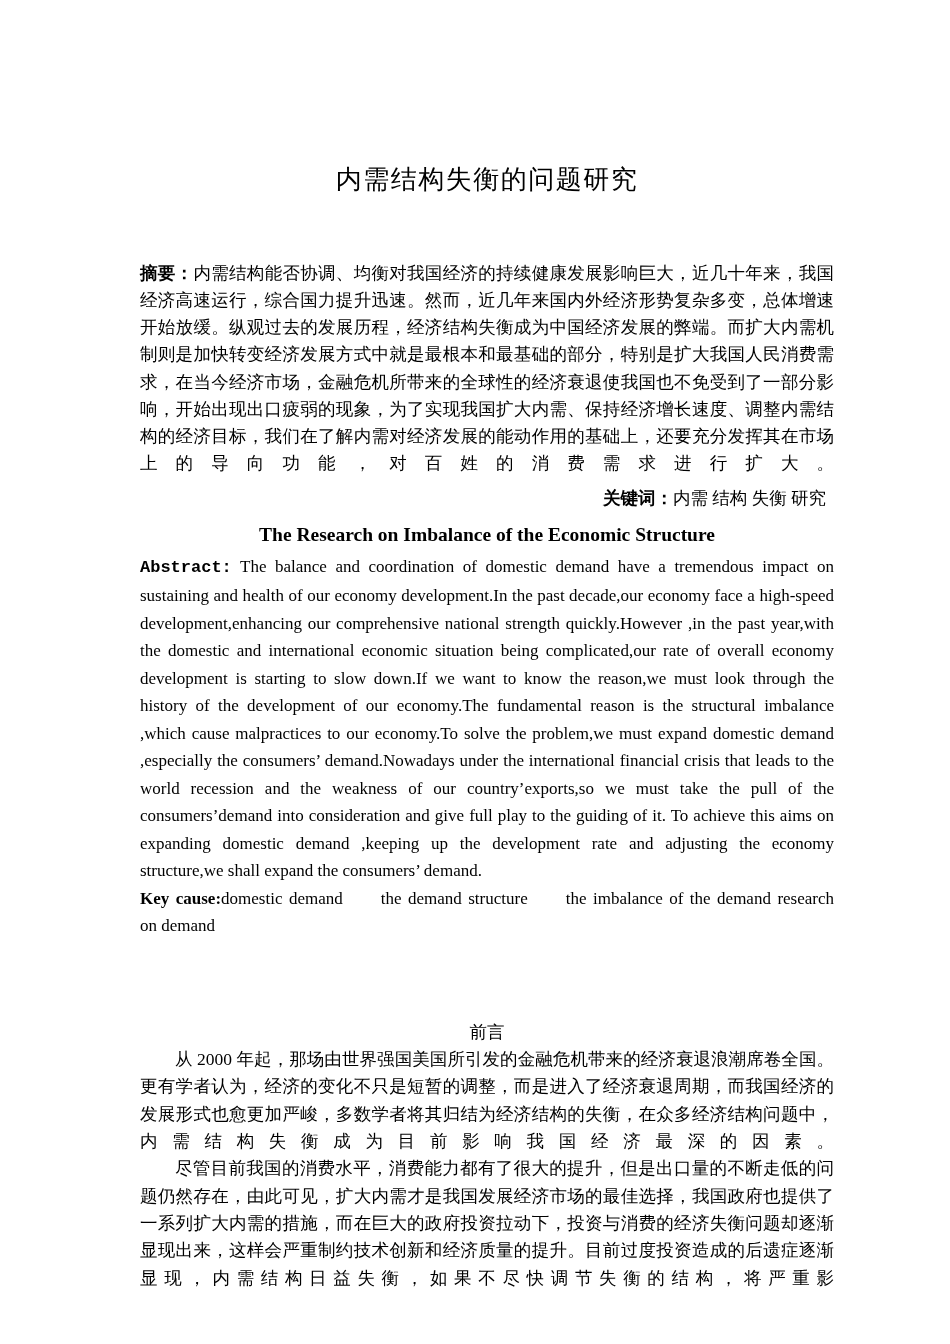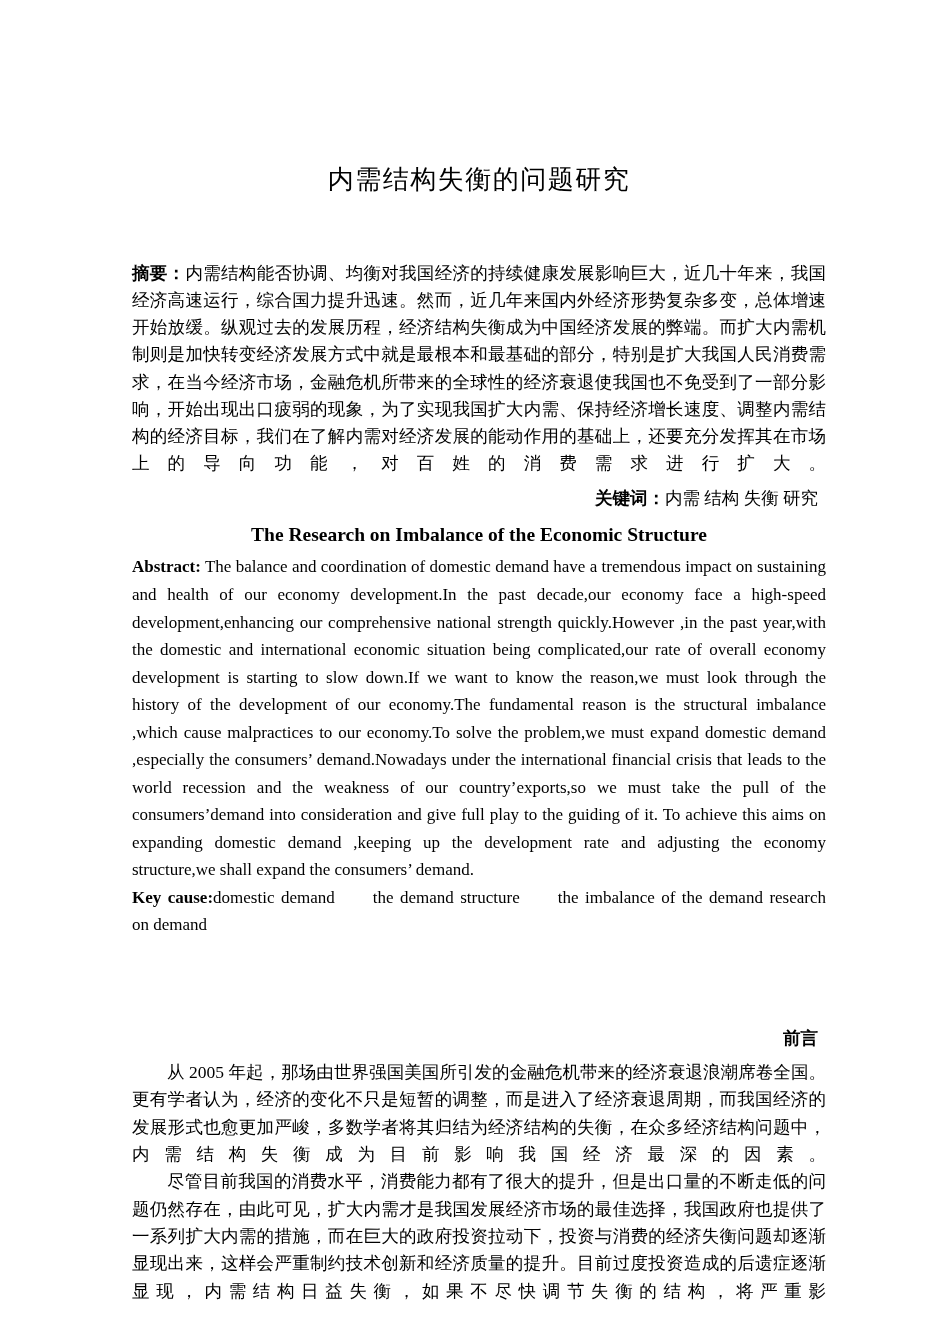--- a/index.html
+++ b/index.html
@@ -21,21 +21,21 @@
     position: relative;
     width: 950px;
     height: 1344px;
     box-sizing: border-box;
     padding: 0;
     background: #ffffff;
   }
 
   .content {
     position: absolute;
-    left: 132px;
+    left: 140px;
     top: 0;
     width: 694px;
   }
 
   
   .doc-title {
     margin: 0;
     padding-top: 162px;
     font-size: 26px;
     font-weight: normal;
@@ -81,45 +81,46 @@
   
   .en-abstract {
     margin: 0;
     font-size: 17px;
     line-height: 1.62;
     text-align: justify;
     text-align-last: left;
   }
   .en-abstract .lbl {
     font-weight: bold;
+    font-family: Liberation Mono, monospace;
   }
 
   .en-keywords {
     margin: 0;
     font-size: 17px;
     line-height: 1.62;
     text-align: justify;
     text-align-last: left;
   }
   .en-keywords .lbl {
     font-weight: bold;
   }
   .en-keywords .kw-gap {
     display: inline-block;
     width: 38px;
   }
 
   
   .section-heading {
-    margin: 8px;
+    margin: 1px;
     padding-top: 78px;
     font-size: 17.5px;
-    font-weight: bold;
+    font-weight: normal;
     line-height: 1.5;
-    text-align: right;
+    text-align: center;
   }
 
   .cn-para {
     margin: 0;
     font-size: 17.5px;
     line-height: 1.56;
     text-align: justify;
     text-justify: inter-character;
     text-align-last: justify;
     text-indent: 2em;
@@ -142,18 +143,18 @@
 
     <h2 class="en-title">The Research on Imbalance of the Economic Structure</h2>
 
     <p class="en-abstract"><span class="lbl">Abstract:</span><span> The balance and coordination of domestic demand have a tremendous impact on sustaining and health of our economy development.In the past decade,our economy face a high-speed development,enhancing our comprehensive national strength quickly.However ,in the past year,with the domestic and international economic situation being complicated,our rate of overall economy development is starting to slow down.If we want to know the reason,we must look through the history of the development of our economy.The fundamental reason is the structural imbalance ,which cause malpractices to our economy.To solve the problem,we must expand domestic demand ,especially the consumers’ demand.Nowadays under the international financial crisis that  leads to the world recession and the weakness of our country’exports,so we must take the pull of the consumers’demand into consideration and give full play to the guiding of  it. To  achieve this aims on expanding domestic demand ,keeping up the development rate and adjusting the economy structure,we shall expand the consumers’ demand.</span></p>
 
     <p class="en-keywords"><span class="lbl">Key cause:</span><span>domestic demand</span><span class="kw-gap"></span><span>the demand structure</span><span class="kw-gap"></span><span>the imbalance of the demand</span>
       <span>research on demand</span></p>
 
     <h3 class="section-heading">前言</h3>
 
-    <p class="cn-para open-end">从 2005 年起，那场由世界强国美国所引发的金融危机带来的经济衰退浪潮席卷全国。更有学者认为，经济的变化不只是短暂的调整，而是进入了经济衰退周期，而我国经济的发展形式也愈更加严峻，多数学者将其归结为经济结构的失衡，在众多经济结构问题中，内需结构失衡成为目前影响我国经济最深的因素。</p>
+    <p class="cn-para open-end">从 2000 年起，那场由世界强国美国所引发的金融危机带来的经济衰退浪潮席卷全国。更有学者认为，经济的变化不只是短暂的调整，而是进入了经济衰退周期，而我国经济的发展形式也愈更加严峻，多数学者将其归结为经济结构的失衡，在众多经济结构问题中，内需结构失衡成为目前影响我国经济最深的因素。</p>
 
     <p class="cn-para open-end">尽管目前我国的消费水平，消费能力都有了很大的提升，但是出口量的不断走低的问题仍然存在，由此可见，扩大内需才是我国发展经济市场的最佳选择，我国政府也提供了一系列扩大内需的措施，而在巨大的政府投资拉动下，投资与消费的经济失衡问题却逐渐显现出来，这样会严重制约技术创新和经济质量的提升。目前过度投资造成的后遗症逐渐显现，内需结构日益失衡，如果不尽快调节失衡的结构，将严重影</p>
 
   </div>
 </div>
 
 </body></html>

